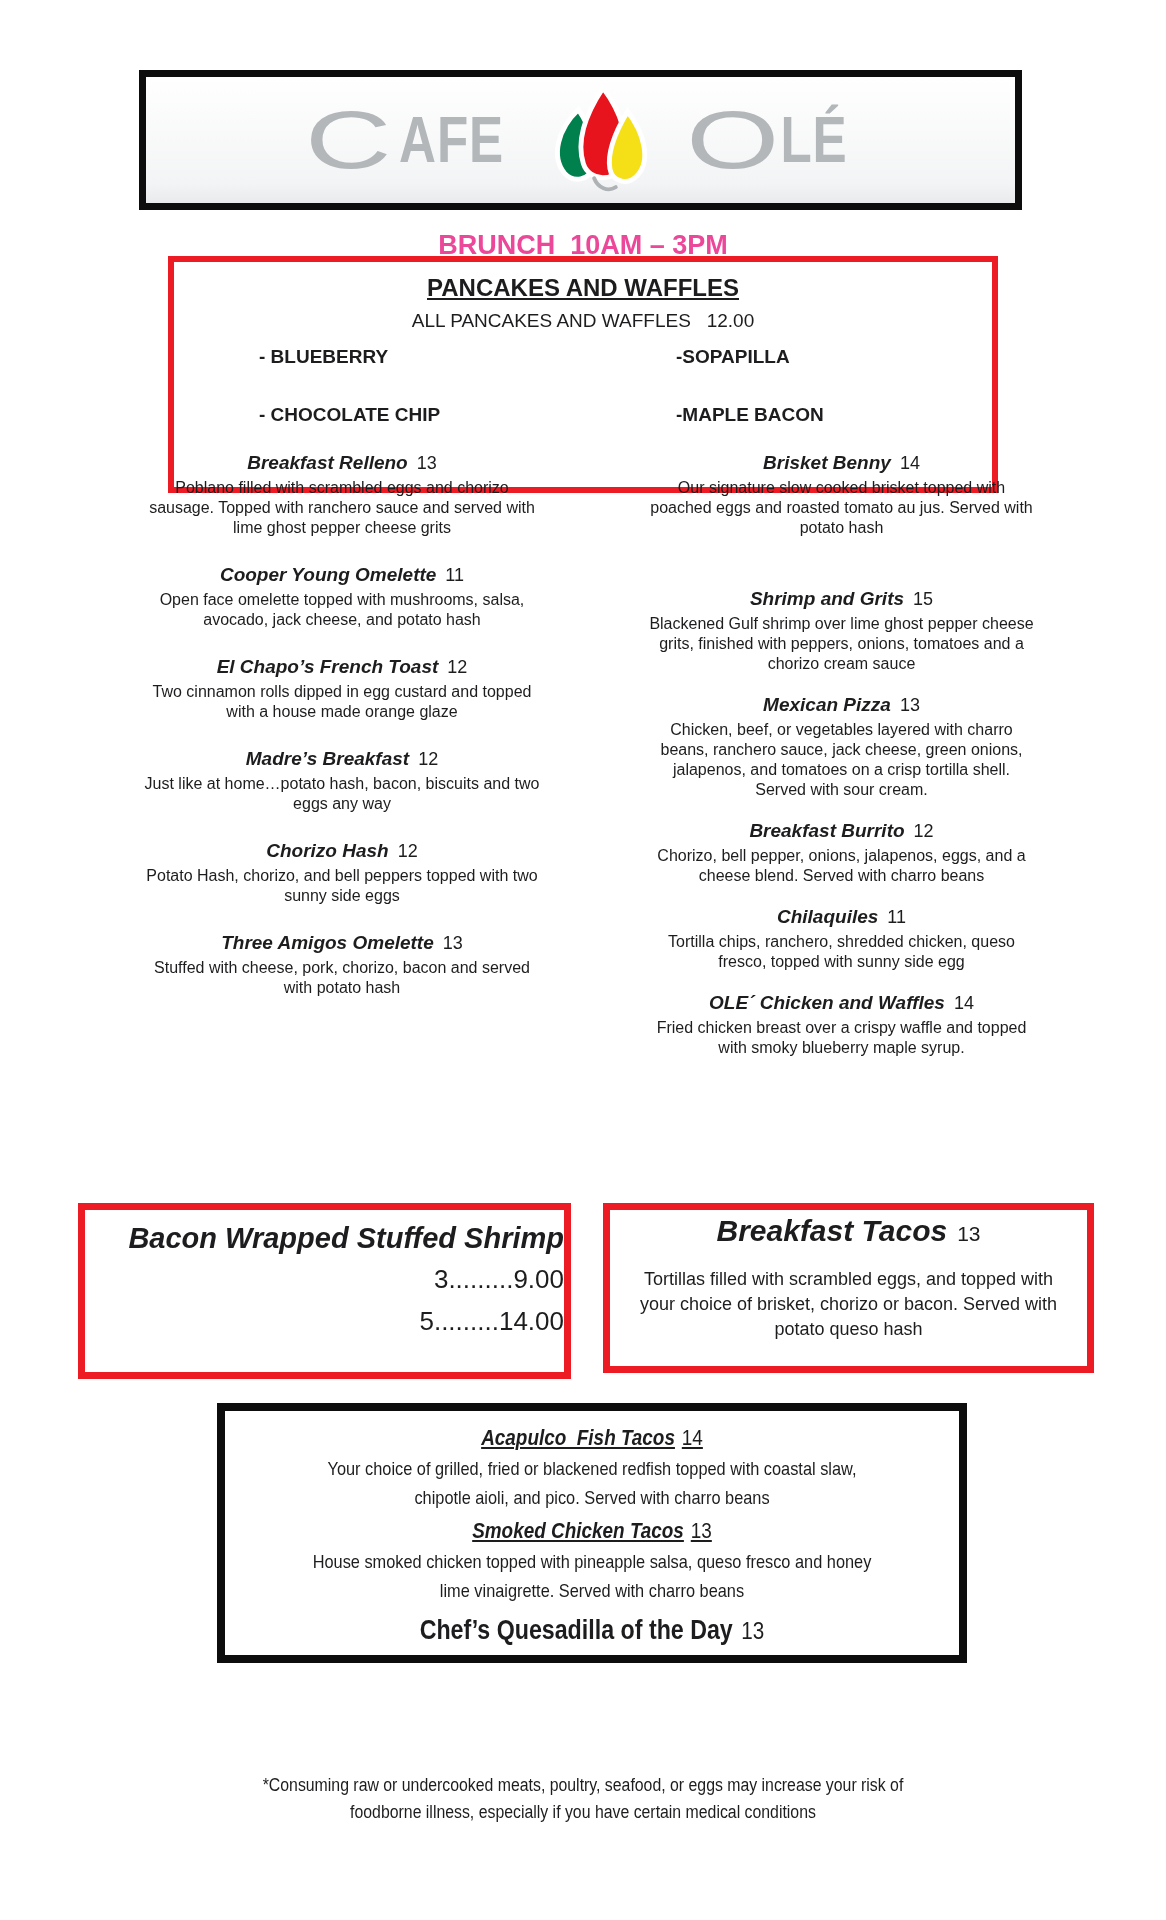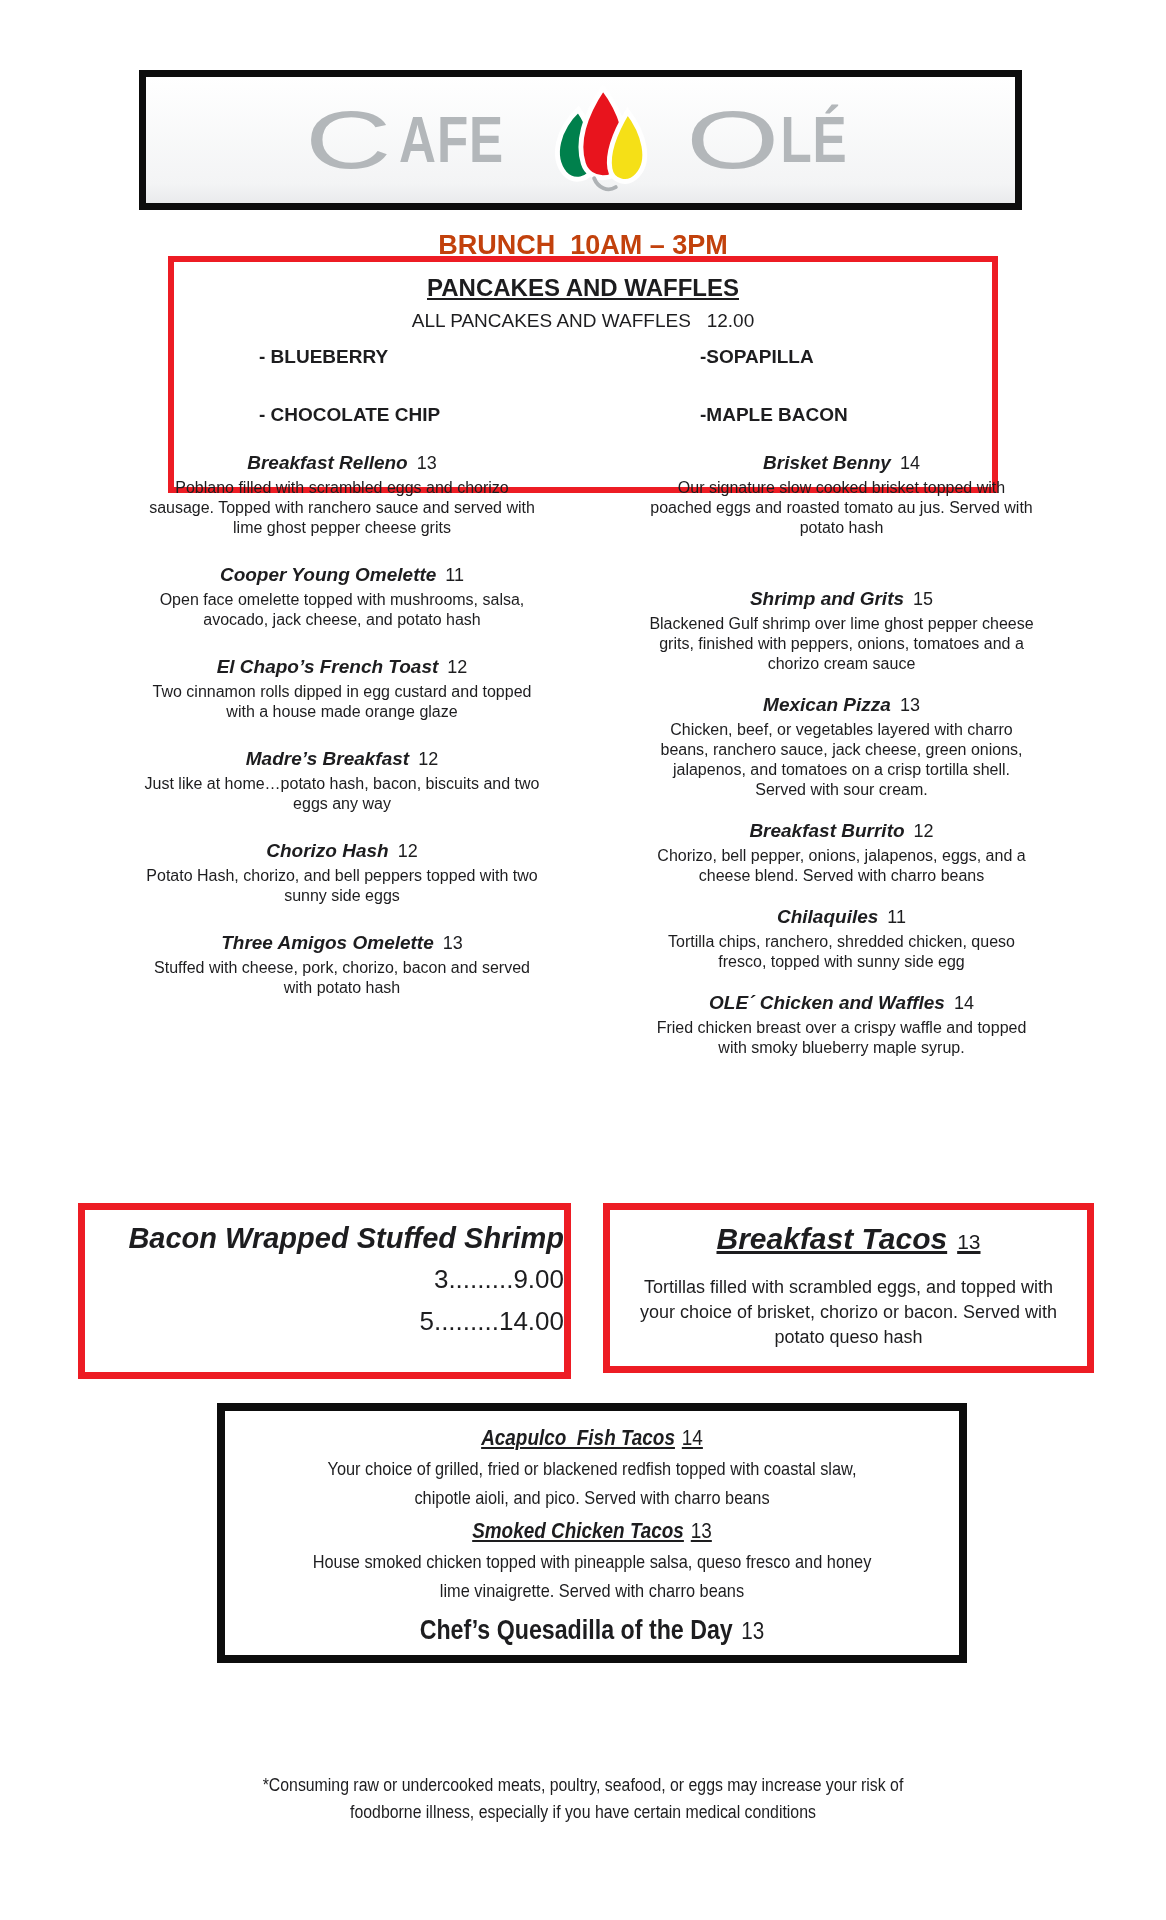--- a/index.html
+++ b/index.html
@@ -24,33 +24,33 @@
   }
   .small-letters {
     display:inline-block; font-size:64px; font-weight:700;
     transform:scaleX(0.80); letter-spacing:1px; margin-left:-6px;
   }
   .flame-wrap { margin:0 26px; display:inline-block; }
 
   
   .brunch {
     position:absolute; top:230px; left:0; width:100%; text-align:center;
-    font-size:27px; font-weight:bold; color:#c2410c; white-space:pre-wrap;
+    font-size:27px; font-weight:bold; color:#ec4899; white-space:pre-wrap;
   }
 
   
   .pancake-box {
     position:absolute; left:168px; top:256px; width:830px; height:237px;
     border:6px solid #ed1c24; box-sizing:border-box; text-align:center;
   }
   .pb-title { margin-top:12px; font-size:24px; font-weight:bold; text-decoration:underline; }
   .pb-sub   { margin-top:8px; font-size:19px; white-space:pre-wrap; }
   .pb-options { display:flex; margin-top:14px; font-weight:bold; font-size:19px; text-align:left;align-items:flex-end; }
   .pb-col-left  { margin-left:85px; width:340px; }
-  .pb-col-right { margin-left:101px; }
+  .pb-col-right { margin-left:77px; }
   .pb-opt { margin:0 0 36px 0; white-space:pre-wrap; }
 
   
   .col { position:absolute; top:448px; width:430px; text-align:center; }
   .col-left  { left:127px; }
   .col-right { left:605px; }
   .item { margin-bottom:22px; }
   .col-right .item { margin-bottom:16px;margin-left:43px; }
   .item.gap-lg { margin-bottom:46px; }
   .item-title { font-size:19px; font-weight:bold; font-style:italic; line-height:29px; white-space:pre-wrap; }
@@ -64,21 +64,21 @@
     position:absolute; left:78px; top:1203px; width:493px; height:176px;
     border:7px solid #ed1c24; box-sizing:border-box; text-align:right;
   }
   .shrimp-title { margin-top:8px; font-size:29px; font-weight:bold; font-style:italic; line-height:40px; }
   .shrimp-line  { font-size:26px; line-height:42px; }
 
   .tacos-box {
     position:absolute; left:603px; top:1203px; width:491px; height:170px;
     border:7px solid #ed1c24; box-sizing:border-box; text-align:center;
   }
-  .tacos-title { margin-top:10px; font-size:30px; font-weight:bold; font-style:italic; line-height:38px;text-decoration:underline; }
+  .tacos-title { margin-top:2px; font-size:30px; font-weight:bold; font-style:italic; line-height:38px; }
   .tacos-price { font-size:21px; font-weight:normal; font-style:normal; margin-left:10px; }
   .tacos-desc  { margin:14px auto 0; font-size:18px; line-height:25px; max-width:445px; }
 
   
   .specials-box {
     position:absolute; left:217px; top:1403px; width:750px; height:260px;
     border:8px solid #0d0d0d; box-sizing:border-box;
   }
   .specials-inner { transform:scaleX(0.86); transform-origin:50% 0; text-align:center; padding-top:12px; }
   .sp-head { display:inline-block; text-decoration:underline; font-size:22px; line-height:30px; }

